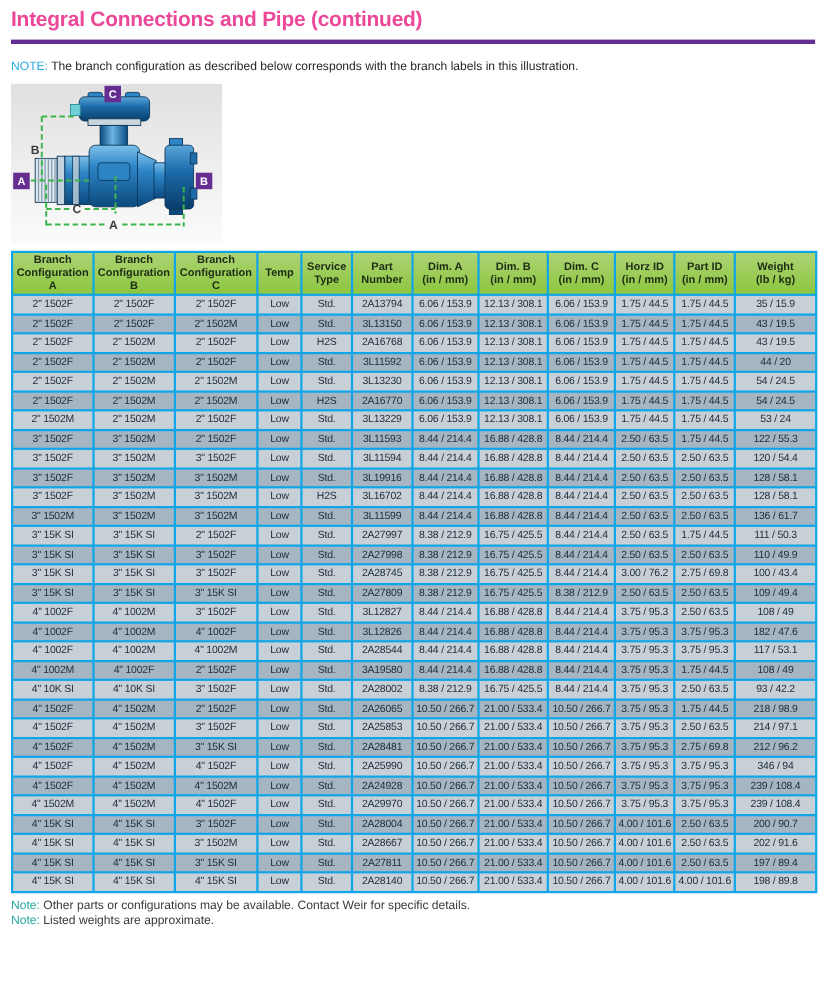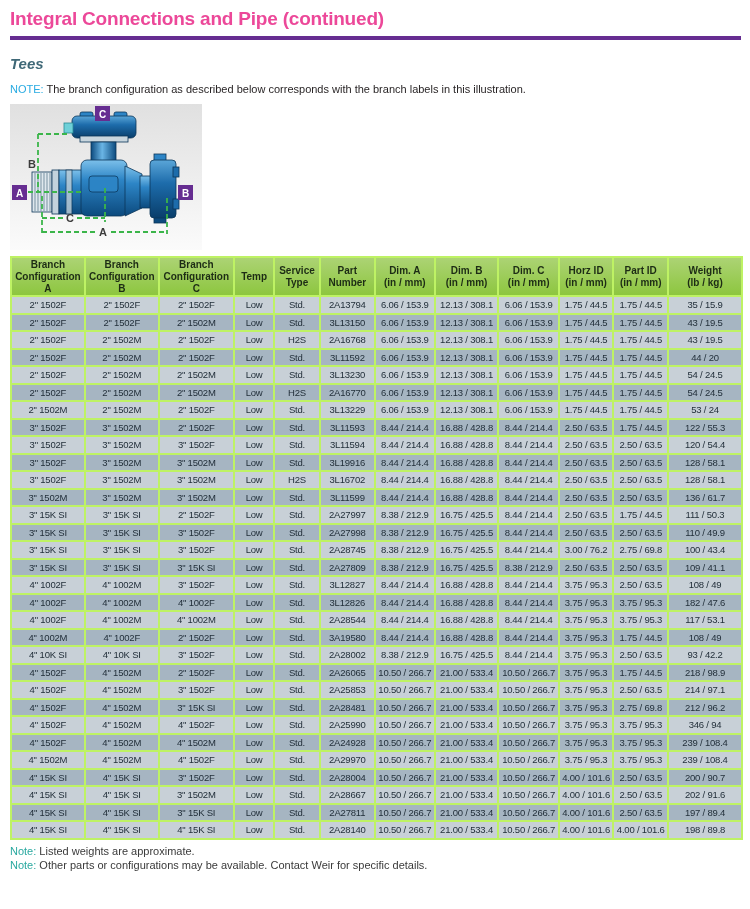--- a/index.html
+++ b/index.html
@@ -9,38 +9,37 @@
   .page-title{color:#ec4899;font-size:19px;font-weight:bold;margin:2px 0 6px 0;letter-spacing:-0.2px;}
   .title-rule{height:4px;background:#662d91;margin:0 0 15px 0;}
 
   .section-title{color:#3f6877;font-size:15px;font-weight:bold;font-style:italic;margin:0 0 11px 0;}
 
   .note-line{font-size:11px;color:#231f20;margin:0 0 0 0;}
   .note-line .note-label{color:#29abe2;}
 
   .illustration-wrap{margin:9px 0 6px 0;width:192px;height:146px;}
 
-  table.spec{border-collapse:separate;border-spacing:2px;width:733px;table-layout:fixed;background:#bef264;margin-top:5px;}
+  table.spec{border-collapse:separate;border-spacing:2px;width:733px;table-layout:fixed;background:#0ea5e9;margin-top:5px;}
   table.spec th{background:linear-gradient(180deg,#acd374 0%,#8dc63f 100%);color:#1d2c15;font-size:10px;font-weight:bold;line-height:1.18;white-space:pre-line;height:33px;vertical-align:middle;text-align:center;padding:1px 0;}
   table.spec td{font-size:9.5px;color:#222f3a;text-align:center;vertical-align:middle;height:15.5px;padding:0 1px;line-height:1;white-space:nowrap;overflow:hidden;letter-spacing:-0.2px;}
   table.spec tbody tr:nth-child(odd) td{background:#c8d0d7;}
   table.spec tbody tr:nth-child(even) td{background:#a6b5c2;}
 
   .footnotes{margin-top:5px;font-size:11px;color:#3a3a3a;line-height:1.25;}
   .footnotes .fn-label{color:#2aa9a0;}
 </style>
 </head>
 <body>
 
 <div class="page">
 
   <h1 class="page-title">Integral Connections and Pipe (continued)</h1>
   <div class="title-rule"></div>
 
-  <h2 class="section-title">Tees</h2>
 
   <p class="note-line"><span class="note-label">NOTE:</span> <span>The branch configuration as described below corresponds with the branch labels in this illustration.</span></p>
 
   <div class="illustration-wrap">
     <svg width="192" height="146" viewBox="0 0 192 146" xmlns="http://www.w3.org/2000/svg">
       <defs>
         <linearGradient id="bgG" x1="0" y1="0" x2="0" y2="1">
           <stop offset="0" stop-color="#e0e0e0"></stop>
             <stop offset="1" stop-color="#fbfbfb"></stop>
         </linearGradient>
@@ -378,21 +377,21 @@
           <td>3" 15K SI</td>
           <td>3" 15K SI</td>
           <td>Low</td>
           <td>Std.</td>
           <td>2A27809</td>
           <td>8.38 / 212.9</td>
           <td>16.75 / 425.5</td>
           <td>8.38 / 212.9</td>
           <td>2.50 / 63.5</td>
           <td>2.50 / 63.5</td>
-          <td>109 / 41.1</td>
+          <td>109 / 49.4</td>
         </tr>
         <tr>
           <td>4" 1002F</td>
           <td>4" 1002M</td>
           <td>3" 1502F</td>
           <td>Low</td>
           <td>Std.</td>
           <td>3L12827</td>
           <td>8.44 / 214.4</td>
           <td>16.88 / 428.8</td>
@@ -594,17 +593,17 @@
           <td>21.00 / 533.4</td>
           <td>10.50 / 266.7</td>
           <td>4.00 / 101.6</td>
           <td>4.00 / 101.6</td>
           <td>198 / 89.8</td>
         </tr>
       </tbody>
   </table>
 
   <div class="footnotes">
+    <div><span class="fn-label">Note:</span> <span>Other parts or configurations may be available. Contact Weir for specific details.</span></div>
     <div><span class="fn-label">Note:</span> <span>Listed weights are approximate.</span></div>
-    <div><span class="fn-label">Note:</span> <span>Other parts or configurations may be available. Contact Weir for specific details.</span></div>
   </div>
 
 </div>
 
 </body></html>

